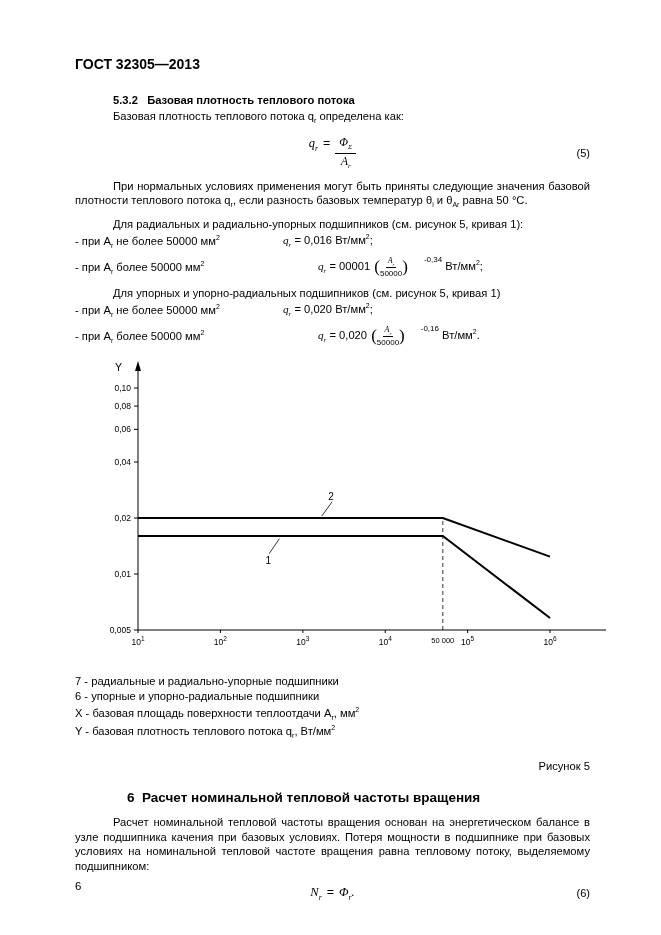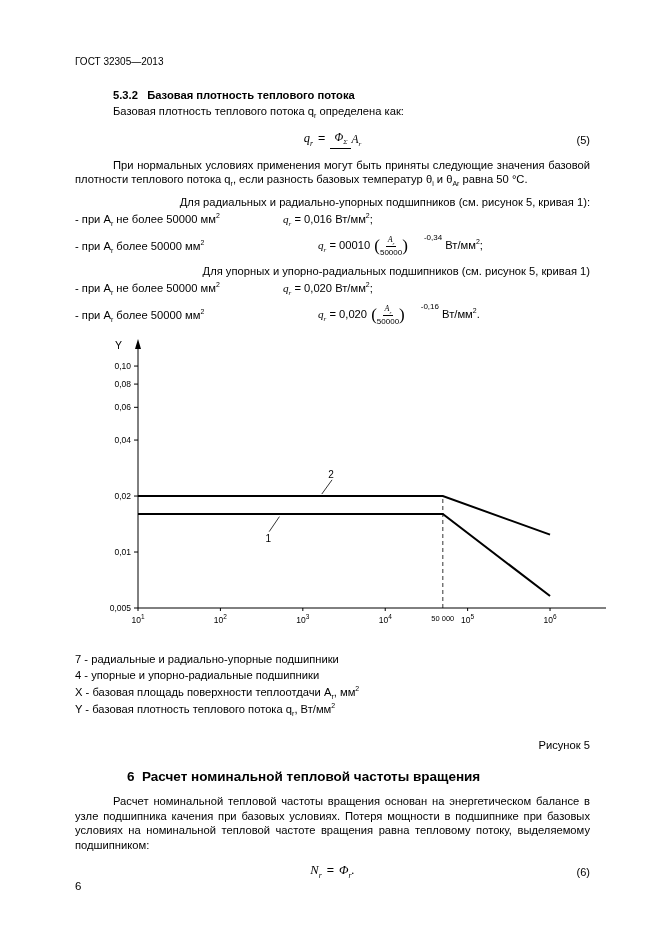--- a/index.html
+++ b/index.html
@@ -2,35 +2,35 @@
 <html><head>
 <meta charset="utf-8">
 <style>
   * { margin:0; padding:0; box-sizing:border-box; }
   html,body { background:#ffffff; }
   body {
     width:661px; height:935px; position:relative;
     color:#000; font-family:"Liberation Sans", sans-serif;
   }
   .page { position:relative; width:661px; height:935px; padding:56px 71px 0 75px; }
-  .doc-header { font-weight:normal; font-size:10px; }
+  .doc-header { font-weight:bold; font-size:14px; }
   .sub-heading { font-weight:bold; font-size:11.2px; margin:22px 0 3px 38px; }
   p.body { font-size:11.2px; line-height:1.3; text-align:justify; text-indent:38px; }
-  .intro { font-size:11.2px; line-height:1.3; text-indent:38px; margin-top:7px;text-align:right; }
+  .intro { font-size:11.2px; line-height:1.3; text-indent:38px; margin-top:7px; }
   .cond-row { display:flex; align-items:center; font-size:11.2px; margin-top:2px; }
   .cond { flex:0 0 208px; }
   .cform { font-size:11.2px; white-space:nowrap; }
   .cond-row.tall { margin:7px 0 5px; }
   .cond-row.tall .cform { margin-left:35px; }
   sub { font-size:0.62em; }
   sup { font-size:0.62em; }
   .f-var { font-family:"Liberation Serif", serif; font-style:italic; }
   .formula-block { position:relative; display:flex; justify-content:center; align-items:flex-start; gap:5px; margin:11px 0 9px; font-size:12.5px; }
   .formula-num { position:absolute; right:0; top:50%; transform:translateY(-50%); font-size:11px; font-family:"Liberation Sans",sans-serif; font-style:normal; }
-  .frac { display:inline-flex; flex-direction:row; align-items:center; font-size:11.5px; }
+  .frac { display:inline-flex; flex-direction:column; align-items:center; font-size:11.5px; }
   .frac .num { border-bottom:1px solid #000; padding:0 4px 1px; }
   .frac .den { padding-top:1px; }
   .ifrac { display:inline-flex; align-items:center; vertical-align:middle; margin:0 1px; }
   .sfrac { display:inline-flex; flex-direction:column; align-items:center; font-size:8px; line-height:1.15; }
   .snum { border-bottom:1px solid #000; padding:0 2px; font-family:"Liberation Serif",serif; font-style:italic; }
   .sden { padding-top:1px; }
   .paren { font-size:17px; font-family:"Liberation Serif",serif; }
   sup.exp { font-size:8px; margin-left:15px; transform:translateY(-4px); display:inline-block; }
   .figure { margin:12px 0 0 15px; }
   .figure svg { display:block; }
@@ -64,21 +64,21 @@
 
   <div class="intro">Для радиальных и радиально-упорных подшипников (см. рисунок 5, кривая 1):</div>
 
   <div class="cond-row">
     <span class="cond">- при A<sub>r</sub> не более 50000 мм<sup>2</sup></span>
     <span class="cform"><span class="f-var">q<sub>r</sub></span><span> = 0,016 Вт/мм<sup>2</sup>;</span></span>
   </div>
 
   <div class="cond-row tall">
     <span class="cond">- при A<sub>r</sub> более 50000 мм<sup>2</sup></span>
-    <span class="cform"><span class="f-var">q<sub>r</sub></span><span> = 00010</span>
+    <span class="cform"><span class="f-var">q<sub>r</sub></span><span> = 00001</span>
       <span class="ifrac">
           <span class="paren">(</span>
           <span class="sfrac">
             <span class="snum">A<sub>r</sub></span>
             <span class="sden">50000</span>
           </span>
           <span class="paren">)</span>
         </span><sup class="exp">-0,34</sup><span> Вт/мм<sup>2</sup>;</span></span>
   </div>
 
@@ -142,21 +142,21 @@
         <polyline points="48,158.04049531447959 352.8225281350978,158.04049531447959 460.037037037037,196.64748456334928" fill="none" stroke="#000" stroke-width="2"></polyline>
         <text x="241.03298017886698" y="139.85150838587964" font-size="10" font-family="Liberation Sans, sans-serif" fill="#000" text-anchor="middle">2</text>
         <line x1="242.03298017886698" y1="141.85150838587964" x2="231.80551296543186" y2="156.04627767027296" stroke="#000" stroke-width="0.8"></line>
         <text x="178.18587046194082" y="203.65301839484755" font-size="10" font-family="Liberation Sans, sans-serif" fill="#000" text-anchor="middle">1</text>
         <line x1="179.18587046194082" y1="193.65301839484755" x2="189.4113866513862" y2="178.62602953937815" stroke="#000" stroke-width="0.8"></line>
       </svg>
   </div>
 
   <div class="legend">
     <div>7 - радиальные и радиально-упорные подшипники</div>
-    <div>4 - упорные и упорно-радиальные подшипники</div>
+    <div>6 - упорные и упорно-радиальные подшипники</div>
     <div>X - базовая площадь поверхности теплоотдачи A<sub>r</sub>, мм<sup>2</sup></div>
     <div>Y - базовая плотность теплового потока q<sub>r</sub>, Вт/мм<sup>2</sup></div>
   </div>
 
   <div class="caption">Рисунок 5</div>
 
   <div class="h6">6&nbsp;&nbsp;Расчет номинальной тепловой частоты вращения</div>
 
   <p class="body">Расчет номинальной тепловой частоты вращения основан на энергетическом балансе в узле подшипника качения при базовых условиях. Потеря мощности в подшипнике при базовых условиях на номинальной тепловой частоте вращения равна тепловому потоку, выделяемому подшипником:</p>
 

